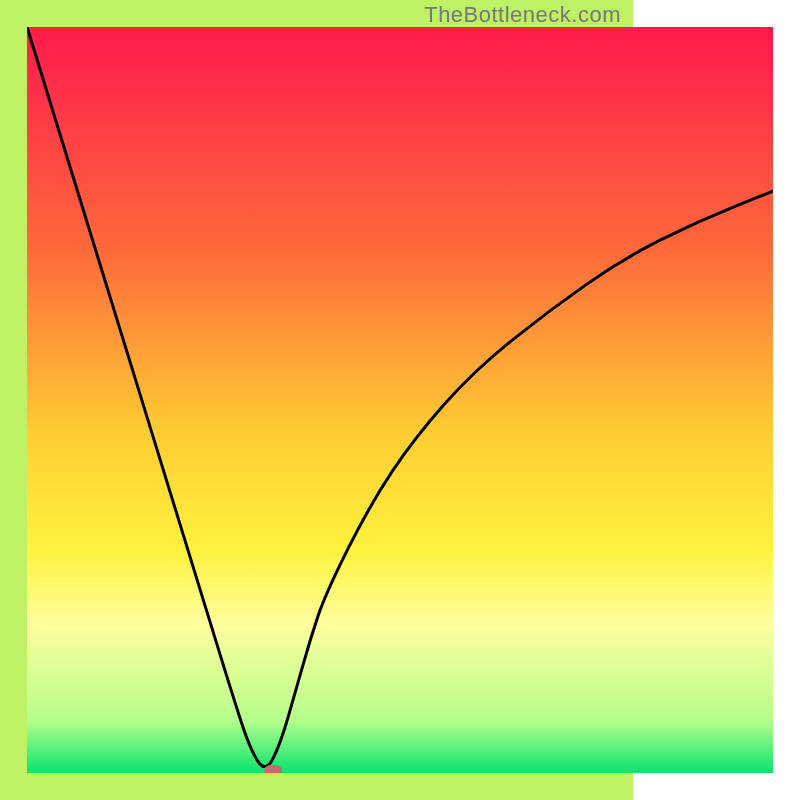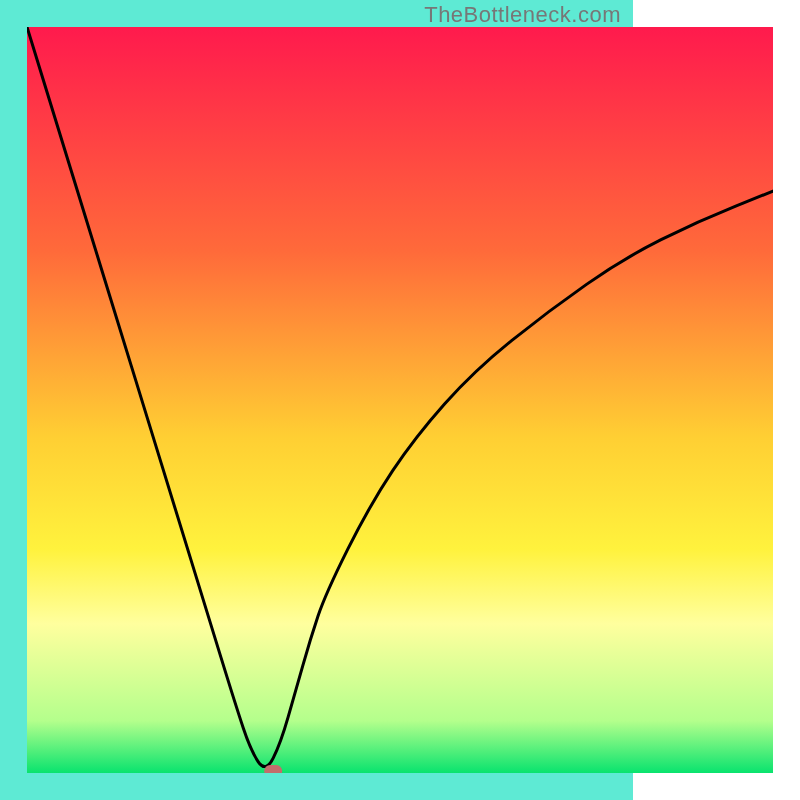--- a/index.html
+++ b/index.html
@@ -6,21 +6,21 @@
     margin: 0;
     padding: 0;
     width: 800px;
     height: 800px;
     overflow: hidden;
     font-family: Arial, Helvetica, sans-serif;
   }
   .frame {
     width: 633px;
     height: 800px;
-    background: #5eead4;
+    background: #bef264;
     position: relative;
   }
   .attribution {
     position: absolute;
     top: 2px;
     right: 12px;
     color: #777;
     font-size: 22px;
     letter-spacing: 0.5px;
     z-index: 10;

